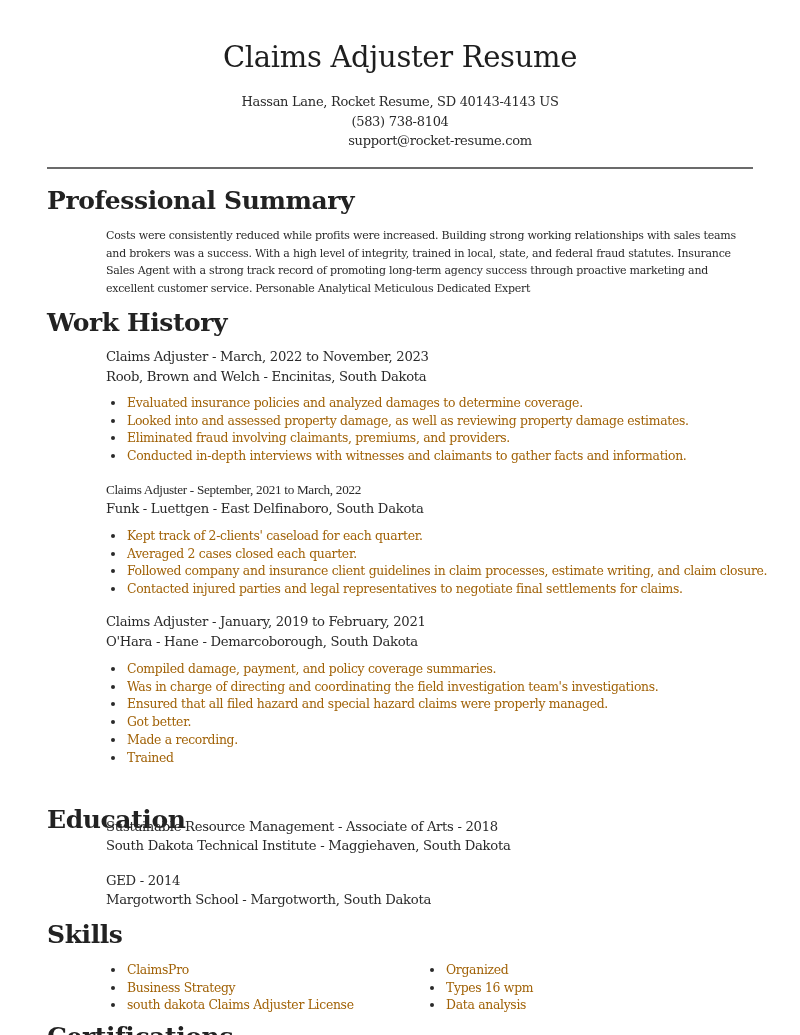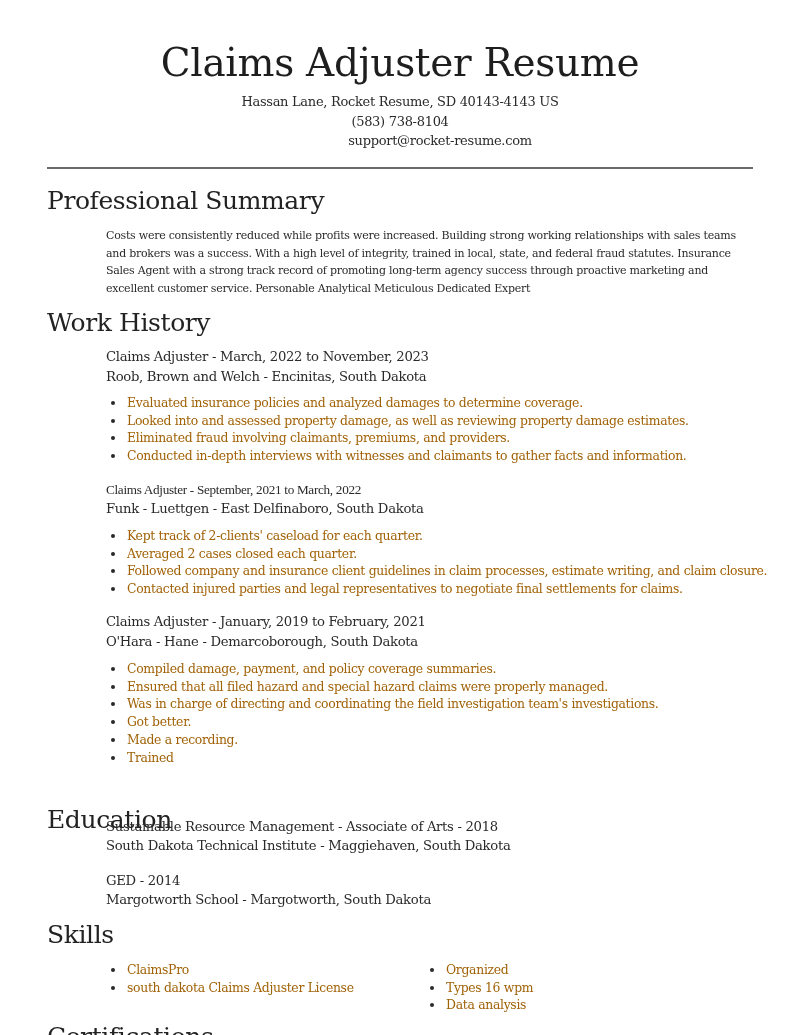--- a/index.html
+++ b/index.html
@@ -5,33 +5,33 @@
     * { margin: 0; padding: 0; box-sizing: border-box; }
     html, body { width: 800px; height: 1035px; overflow: hidden; background: #ffffff; }
     body {
       font-family: "DejaVu Serif", "Liberation Serif", serif;
       color: #222222;
       position: relative;
     }
     .page { position: absolute; left: 0; top: 0; width: 800px; }
     .title {
       position: absolute; left: 0; width: 800px; top: 40px;
-      text-align: center; font-size: 39px; font-weight: normal; letter-spacing: -0.3px;
+      text-align: center; font-size: 29px; font-weight: normal; letter-spacing: -0.3px;
       color: #1e1e1e;
     }
     .contact {
       position: absolute; left: 0; width: 800px; text-align: center;
       font-size: 13px; color: #2a2a2a; letter-spacing: -0.3px;
     }
     .divider {
       position: absolute; left: 47px; width: 706px; top: 167px; height: 2px;
       background: #6b6b6b;
     }
     .section-heading {
-      position: absolute; left: 47px; font-size: 25px; font-weight: normal;
+      position: absolute; left: 47px; font-size: 25px; font-weight: bold;
       color: #222222; letter-spacing: -0.4px;
     }
     .para {
       position: absolute; left: 106px; width: 650px;
       font-size: 11px; line-height: 17.6px; color: #2a2a2a; letter-spacing: -0.25px;
     }
     .line {
       position: absolute; left: 106px; font-size: 13.2px; color: #2a2a2a;
       white-space: nowrap; letter-spacing: -0.3px;
     }
@@ -76,36 +76,37 @@
     <li>Kept track of 2-clients' caseload for each quarter.</li>
     <li>Averaged 2 cases closed each quarter.</li>
     <li>Followed company and insurance client guidelines in claim processes, estimate writing, and claim closure.</li>
     <li>Contacted injured parties and legal representatives to negotiate final settlements for claims.</li>
   </ul>
 
   <div class="line" style="top:614px;">Claims Adjuster - January, 2019 to February, 2021</div>
   <div class="line" style="top:634px;">O'Hara - Hane - Demarcoborough, South Dakota</div>
   <ul class="bullets" style="top:660px;">
     <li>Compiled damage, payment, and policy coverage summaries.</li>
+    <li>Was in charge of directing and coordinating the field investigation team's investigations.</li>
     <li>Ensured that all filed hazard and special hazard claims were properly managed.</li>
-    <li>Was in charge of directing and coordinating the field investigation team's investigations.</li>
     <li>Got better.</li>
     <li>Made a recording.</li>
     <li>Trained</li>
   </ul>
 
   <h2 class="section-heading" style="top:777px;margin-top:28px;">Education</h2>
   <div class="line" style="top:819px;">Sustainable Resource Management - Associate of Arts - 2018</div>
   <div class="line" style="top:838px;">South Dakota Technical Institute - Maggiehaven, South Dakota</div>
   <div class="line" style="top:873px;">GED - 2014</div>
   <div class="line" style="top:892px;">Margotworth School - Margotworth, South Dakota</div>
 
   <h2 class="section-heading" style="top:920px;">Skills</h2>
   <ul class="bullets" style="top:961px;">
     <li>ClaimsPro</li>
+    <li>Business Strategy</li>
     <li>south dakota Claims Adjuster License</li>
   </ul>
   <ul class="bullets" style="top:961px; left:425px;">
     <li>Organized</li>
     <li>Types 16 wpm</li>
     <li>Data analysis</li>
   </ul>
 
   <h2 class="section-heading" style="top:1022px;">Certifications</h2>
 

